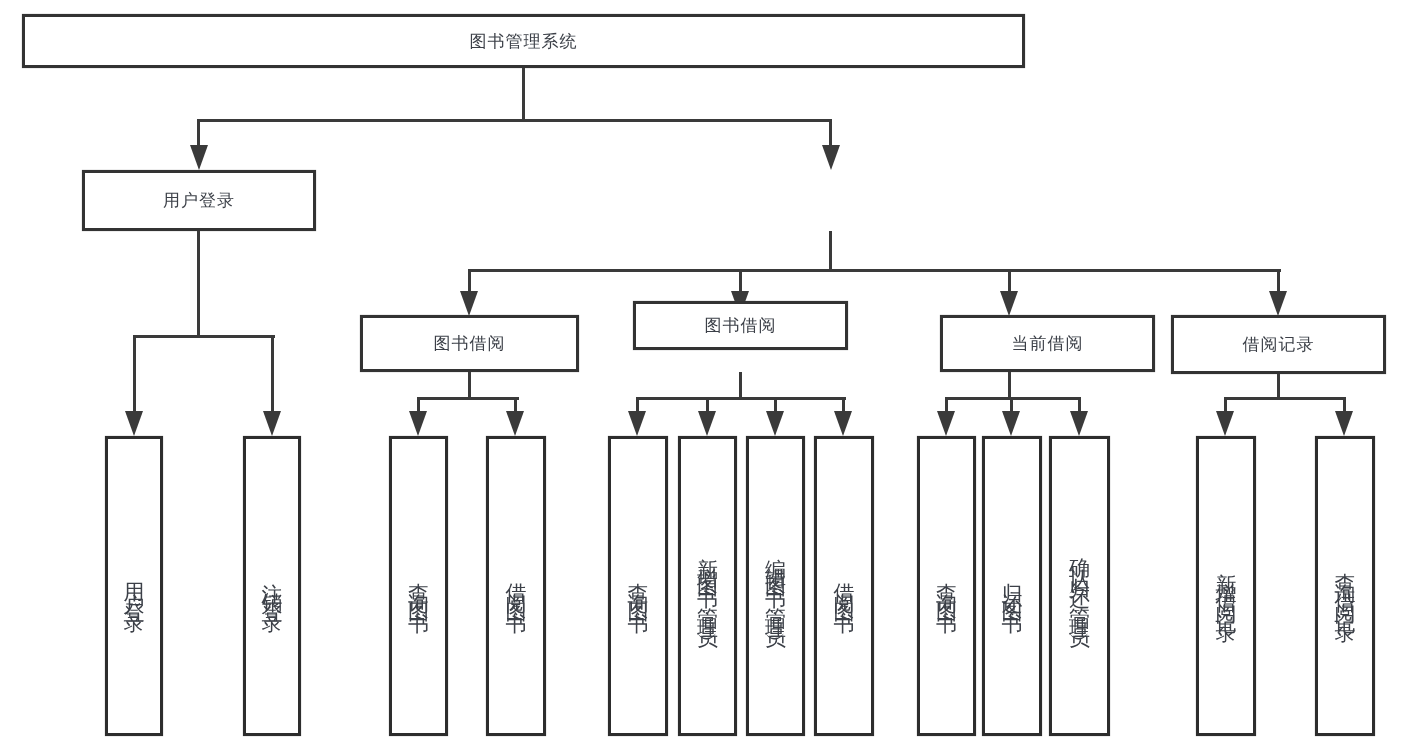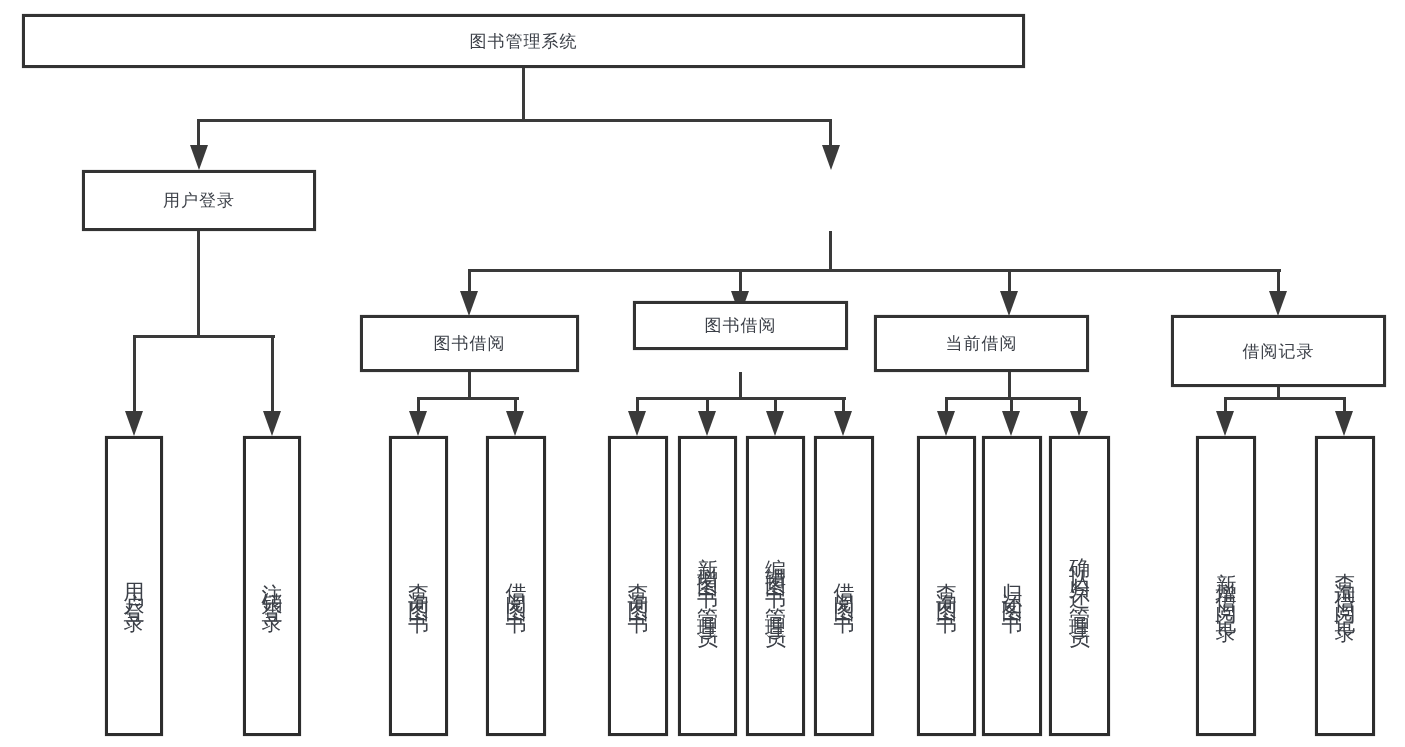--- a/index.html
+++ b/index.html
@@ -81,22 +81,22 @@
   <div class="ah" style="left:460px;top:291px"></div>
   <div class="v" style="left:739px;top:269px;height:24px"></div>
   <div class="ah" style="left:731px;top:291px"></div>
   <div class="v" style="left:1008px;top:269px;height:24px"></div>
   <div class="ah" style="left:1000px;top:291px"></div>
   <div class="v" style="left:1277px;top:269px;height:24px"></div>
   <div class="ah" style="left:1269px;top:291px"></div>
 
   <div class="box" style="left:360px;top:315px;width:219px;height:57px">图书借阅</div>
   <div class="box" style="left:633px;top:301px;width:215px;height:49px">图书借阅</div>
-  <div class="box" style="left:874px;top:315px;width:215px;height:57px">当前借阅</div>
-  <div class="box" style="left:1171px;top:315px;width:215px;height:72px">借阅记录</div>
+  <div class="box" style="left:940px;top:315px;width:215px;height:57px">当前借阅</div>
+  <div class="box" style="left:1171px;top:315px;width:215px;height:59px">借阅记录</div>
 
   <div class="v" style="left:468px;top:372px;height:27px"></div>
   <div class="h" style="left:417px;top:397px;width:102px"></div>
   <div class="v" style="left:417px;top:397px;height:16px"></div>
   <div class="ah" style="left:409px;top:411px"></div>
   <div class="v" style="left:514px;top:397px;height:16px"></div>
   <div class="ah" style="left:506px;top:411px"></div>
 
   <div class="v" style="left:739px;top:372px;height:27px"></div>
   <div class="h" style="left:636px;top:397px;width:210px"></div>

